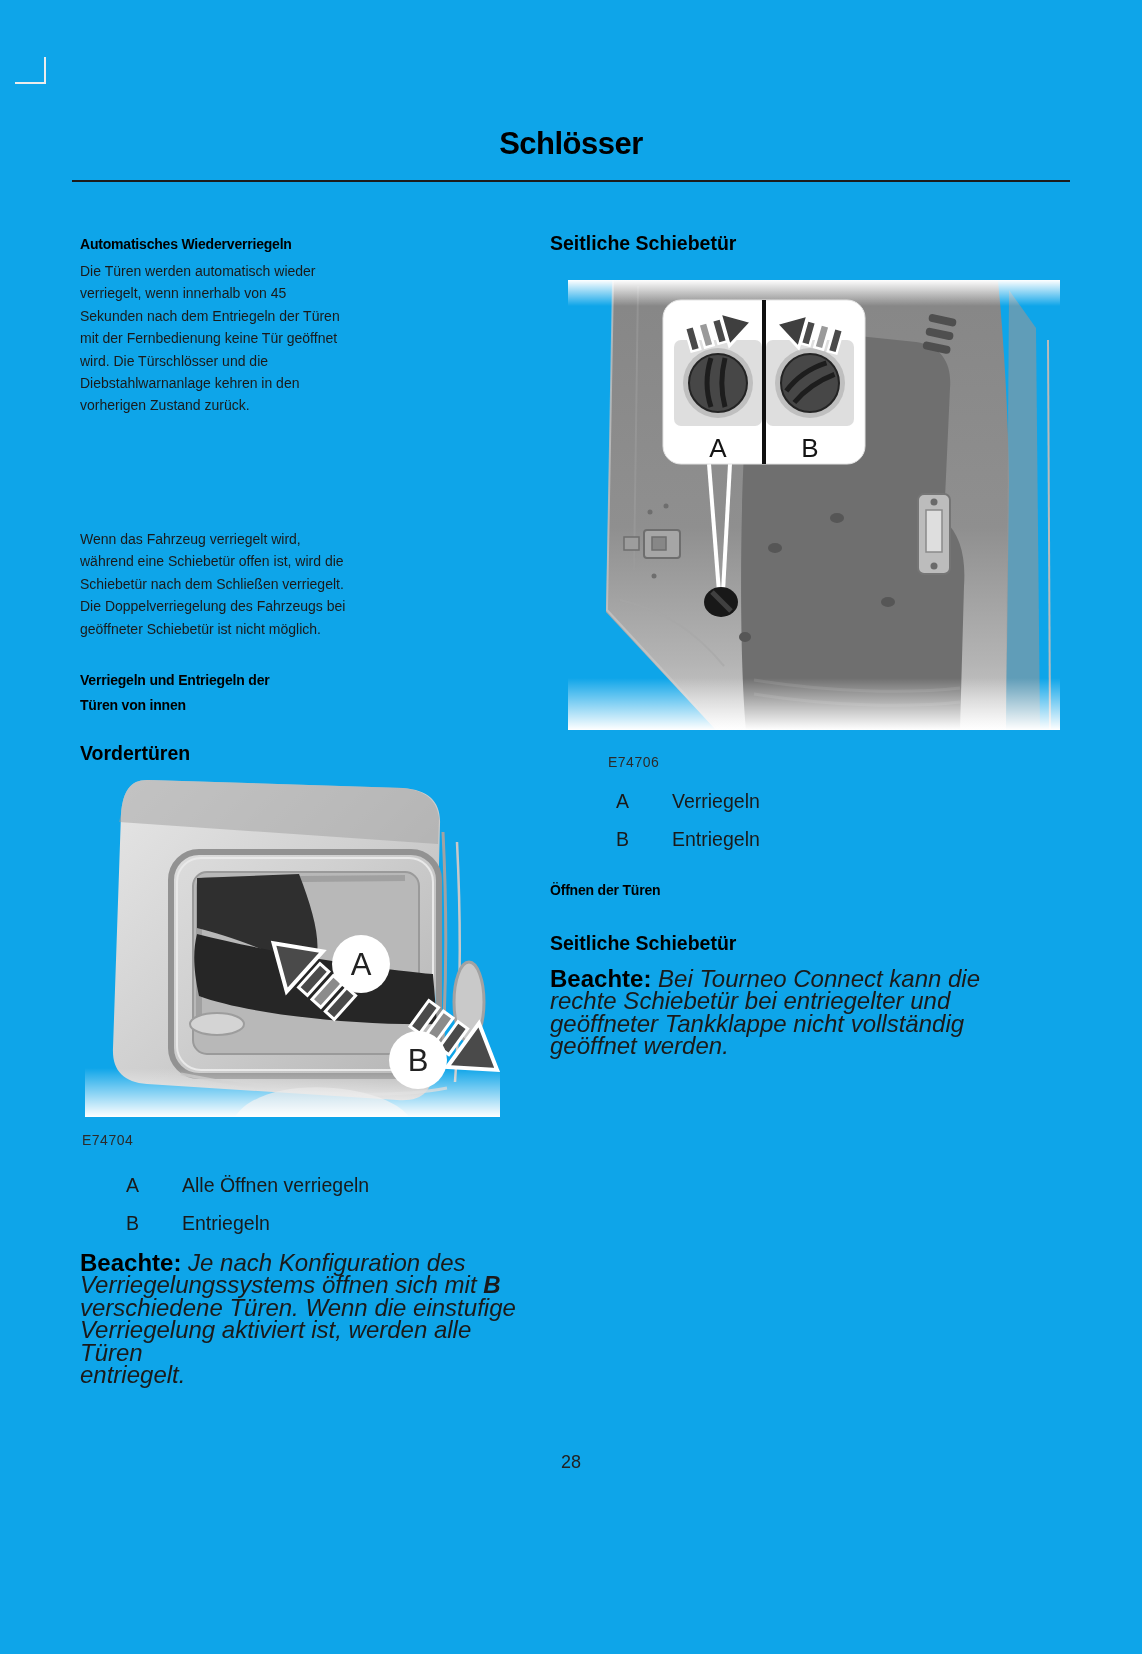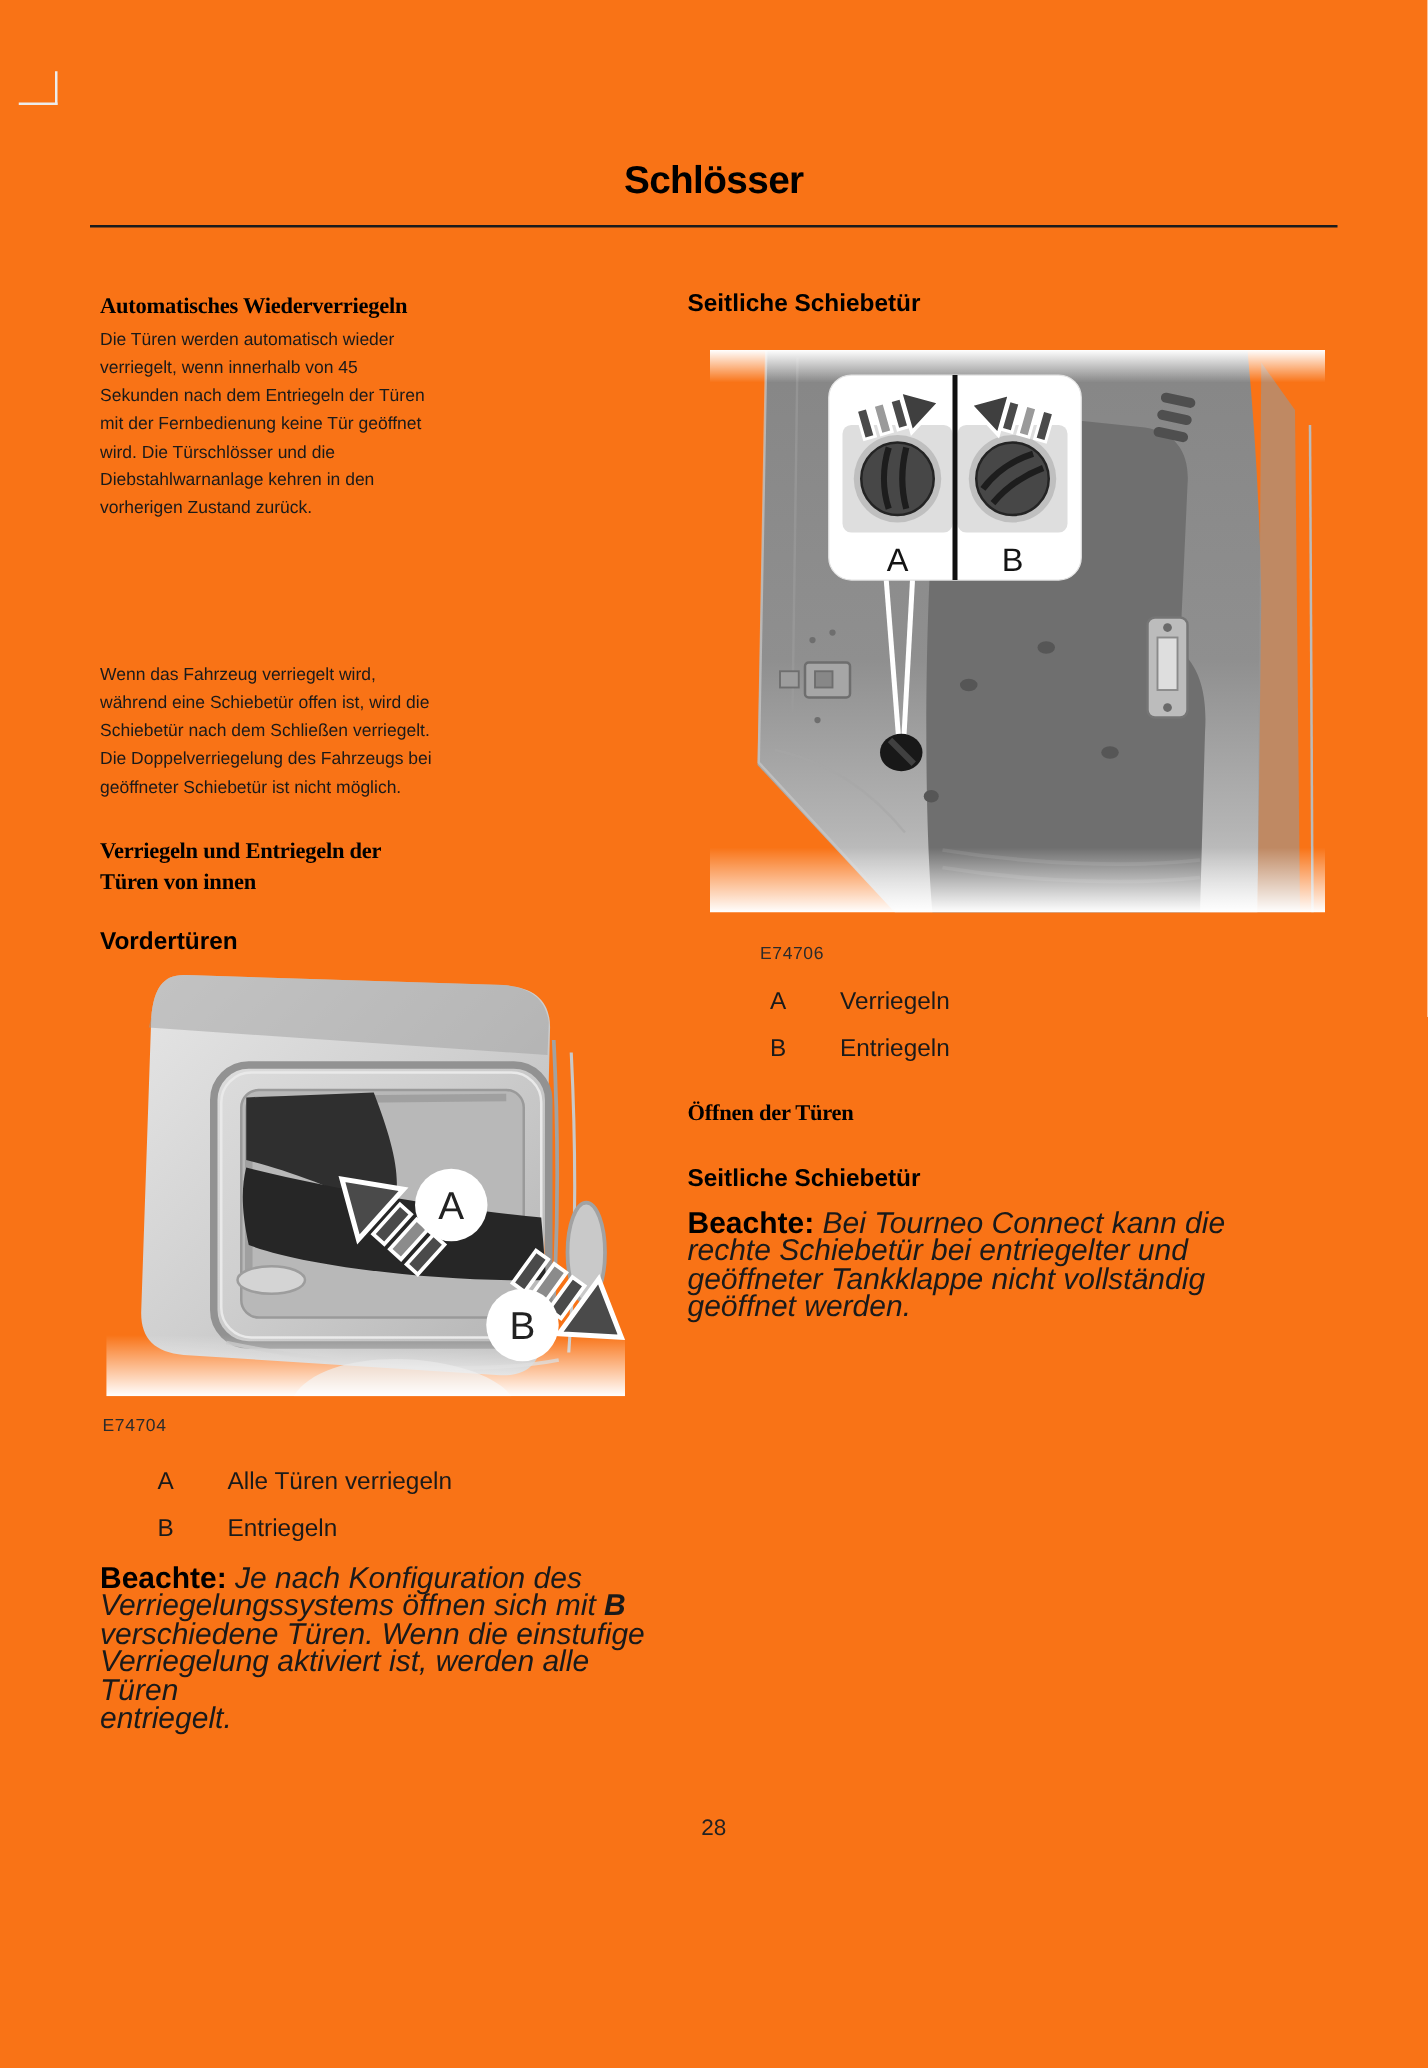--- a/index.html
+++ b/index.html
@@ -1,29 +1,29 @@
 <!DOCTYPE html>
 <html><head>
 <meta charset="utf-8">
 <style>
   html,body { margin:0; padding:0; background:#ffffff; }
   .page {
-    position:relative; width:1142px; height:1654px; background:#f97316;
+    position:relative; width:1142px; height:1654px; background:#0ea5e9;
     font-family:"Liberation Sans","DejaVu Sans",sans-serif; color:#1a1a1a;
     overflow:hidden;
   }
   h1,h2,h3,p { margin:0; }
   .abs { position:absolute; }
   .corner-mark { left:15px; top:57px; width:29px; height:25px;
     border-right:2px solid #ececec; border-bottom:2px solid #ececec; }
   .page-title { left:72px; top:126px; width:998px; text-align:center;
     font-size:31px; font-weight:700; letter-spacing:-0.5px; color:#000; }
   .title-rule { left:72px; top:180px; width:998px; height:2px; background:#1c1c1c; }
-  .h2 { font-size:18px; font-weight:700; line-height:25px; color:#000;
-    white-space:pre-line; letter-spacing:-0.2px;font-family:Liberation Serif, serif; }
+  .h2 { font-size:14px; font-weight:700; line-height:25px; color:#000;
+    white-space:pre-line; letter-spacing:-0.2px; }
   .h3 { font-size:19.5px; font-weight:700; color:#000; }
   .body-text { font-size:14px; line-height:22.4px; white-space:pre-line; }
   .note { font-size:24px; line-height:22.4px; white-space:pre-line; font-style:italic; }
   .note-label { font-style:normal; font-weight:700; color:#000; }
   .note .bold-b { font-weight:700; }
   .caption { font-size:14px; color:#2b2b2b; letter-spacing:0.5px; }
   .legend-row { display:flex; margin-bottom:15px; font-size:19.5px; line-height:23px; }
   .legend-key { width:56px; flex:0 0 56px; }
   .page-number { left:72px; top:1452px; width:998px; text-align:center; font-size:18px; color:#222; }
 
@@ -122,21 +122,21 @@
     <text x="276" y="203" text-anchor="middle" font-size="31" fill="#222222">A</text>
     <circle cx="333" cy="288" r="29" fill="#ffffff"></circle>
     <text x="333" y="299" text-anchor="middle" font-size="31" fill="#222222">B</text>
   </svg>
 
   <div class="abs caption" id="cap1">E74704</div>
 
   <div class="abs" id="leg1">
     <div class="legend-row">
       <span class="legend-key">A</span>
-      <span class="legend-value">Alle Türen verriegeln</span>
+      <span class="legend-value">Alle Öffnen verriegeln</span>
     </div>
     <div class="legend-row">
       <span class="legend-key">B</span>
       <span class="legend-value">Entriegeln</span>
     </div>
   </div>
 
   <p class="abs note" id="note1"><strong class="note-label">Beachte:</strong><span> Je nach Konfiguration des
 Verriegelungssystems öffnen sich mit </span><span class="bold-b">B</span><span>
 verschiedene Türen. Wenn die einstufige

